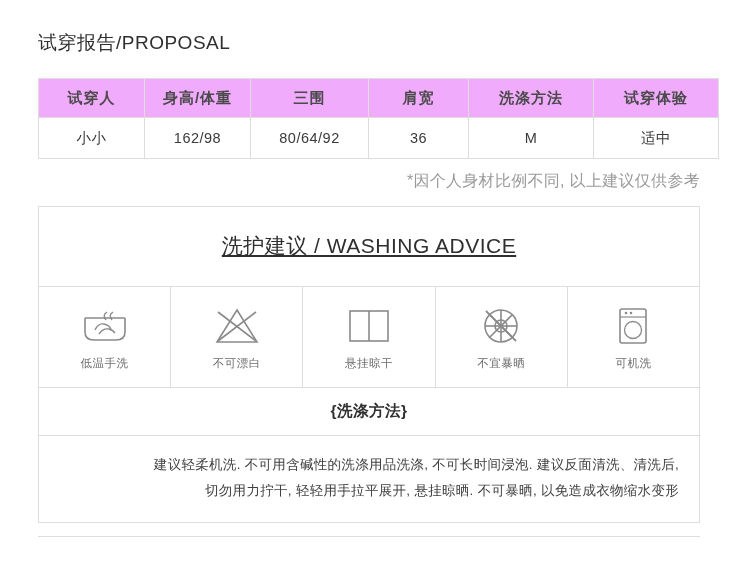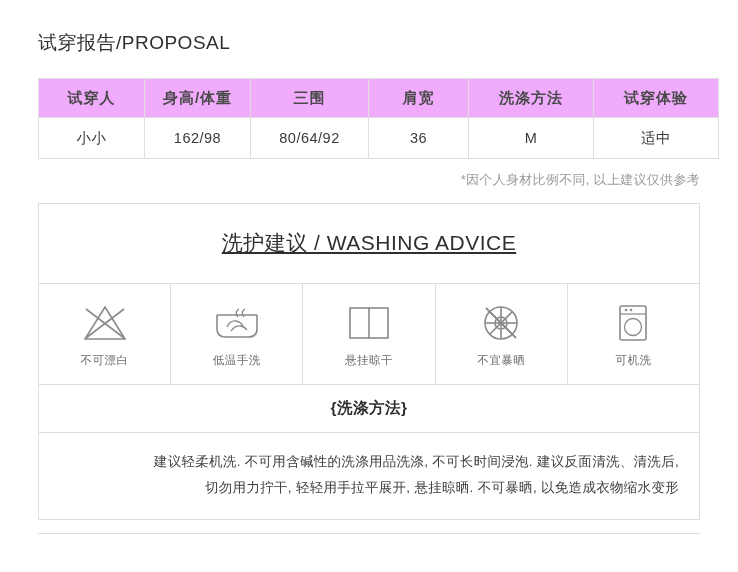--- a/index.html
+++ b/index.html
@@ -68,21 +68,21 @@
   }
   .col1 { width: 103px; }
   .col2 { width: 103px; }
   .col3 { width: 115px; }
   .col4 { width: 97px; }
   .col5 { width: 122px; }
   .col6 { width: 122px; }
 
   .note {
     text-align: right;
-    font-size: 13px;
+    font-size: 16px;
     color: #9a9a9a;
     padding-top: 12px;
     padding-bottom: 14px;
     letter-spacing: 0.3px;
   }
 
   
   .wash-box {
     border: 1px solid #dddddd;
     border-bottom: none;
@@ -193,41 +193,41 @@
 
     <div class="note">*因个人身材比例不同, 以上建议仅供参考</div>
 
     <div class="wash-box">
       <div class="wash-title">洗护建议 / WASHING ADVICE</div>
 
       <div class="icon-row">
 
         <div class="icon-cell">
           <div class="icon-glyph">
-            <svg width="50" height="44" viewBox="0 0 50 44" fill="none" stroke="#8a8a8a" stroke-width="1.6">
-              <path d="M25 6 L45 38 L5 38 Z"></path>
-              <path d="M6 8 L44 37"></path>
-              <path d="M44 8 L6 37"></path>
-            </svg>
-          </div>
-          <div class="icon-label">不可漂白</div>
-        </div>
-
-        <div class="icon-cell">
-          <div class="icon-glyph">
             <svg width="56" height="44" viewBox="0 0 56 44" fill="none" stroke="#8a8a8a" stroke-width="1.6">
               <path d="M8 14 L8 28 Q8 36 17 36 L39 36 Q48 36 48 28 L48 14"></path>
               <path d="M8 14 L48 14"></path>
               <path d="M18 26 q3 -7 9 -6 q5 1 7 5" stroke-width="1.4"></path>
               <path d="M22 30 q4 -6 10 -5 q4 1 6 4" stroke-width="1.4"></path>
               <path d="M29 16 q-4 -5 1 -8" stroke-width="1.4"></path>
               <path d="M35 16 q-4 -5 1 -8" stroke-width="1.4"></path>
             </svg>
           </div>
           <div class="icon-label">低温手洗</div>
+        </div>
+
+        <div class="icon-cell">
+          <div class="icon-glyph">
+            <svg width="50" height="44" viewBox="0 0 50 44" fill="none" stroke="#8a8a8a" stroke-width="1.6">
+              <path d="M25 6 L45 38 L5 38 Z"></path>
+              <path d="M6 8 L44 37"></path>
+              <path d="M44 8 L6 37"></path>
+            </svg>
+          </div>
+          <div class="icon-label">不可漂白</div>
         </div>
 
         <div class="icon-cell">
           <div class="icon-glyph">
             <svg width="52" height="44" viewBox="0 0 52 44" fill="none" stroke="#8a8a8a" stroke-width="1.6">
               <rect x="7" y="7" width="38" height="30"></rect>
               <path d="M26 7 L26 37"></path>
             </svg>
           </div>
           <div class="icon-label">悬挂晾干</div>

